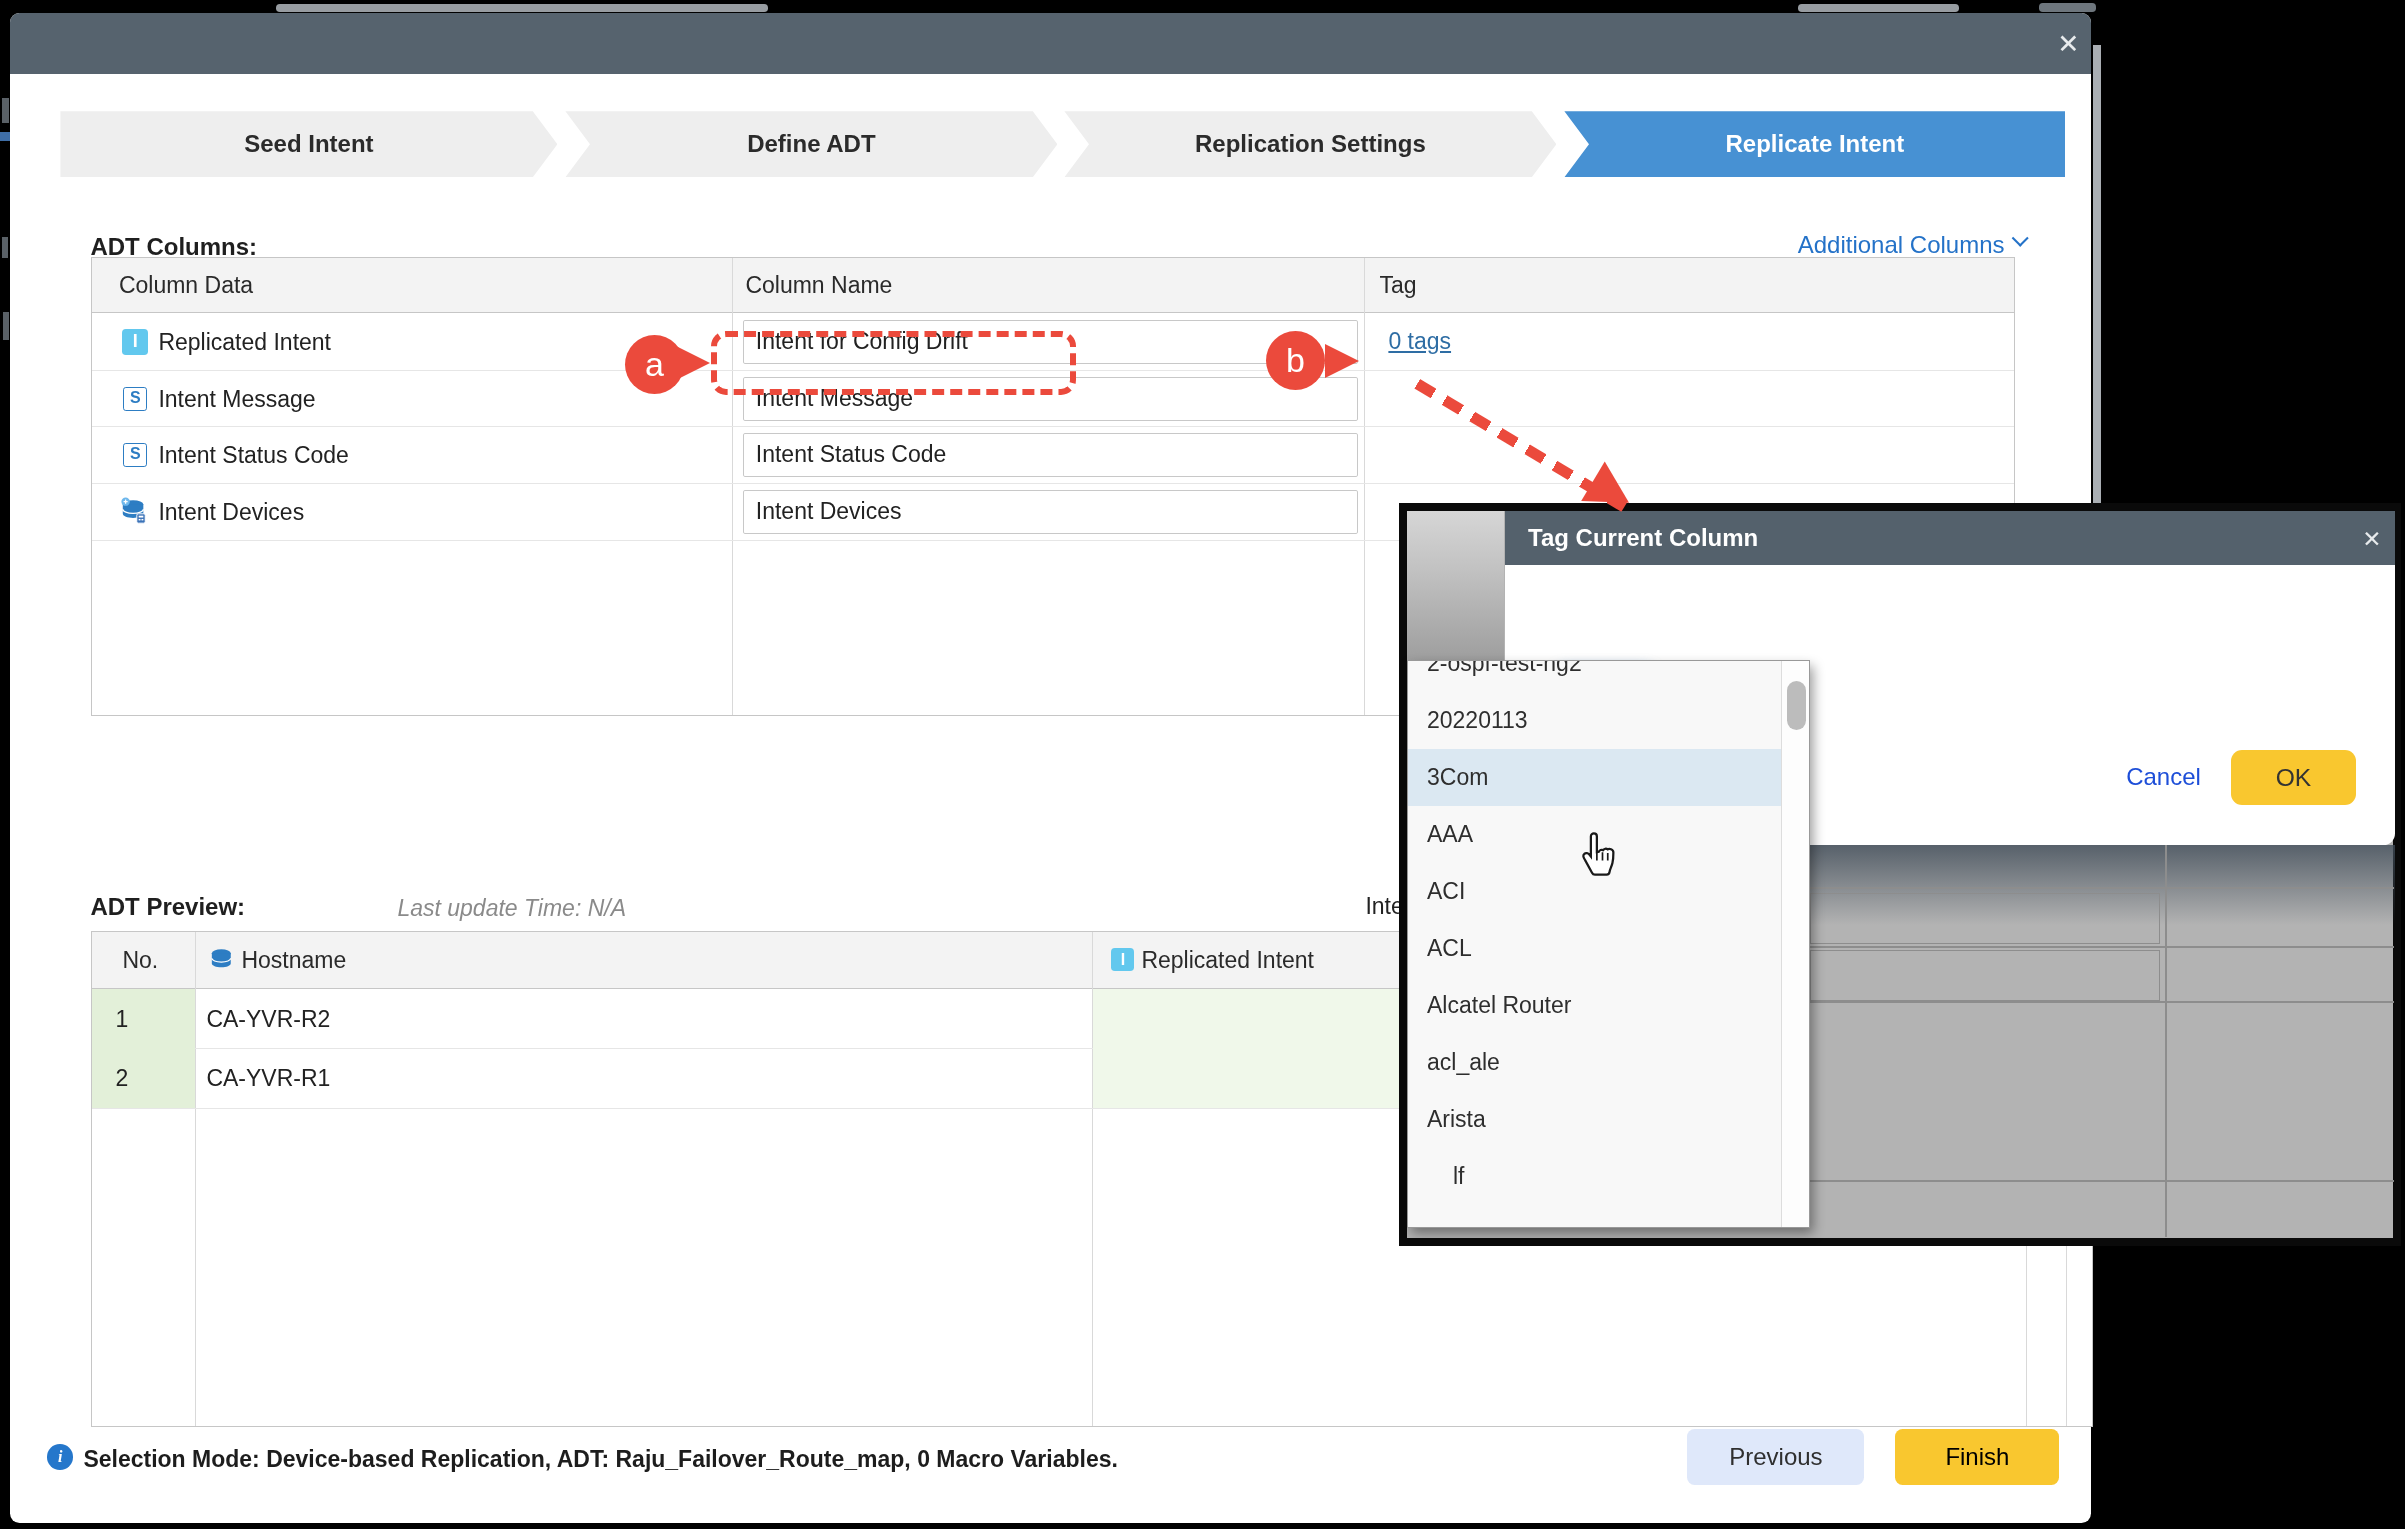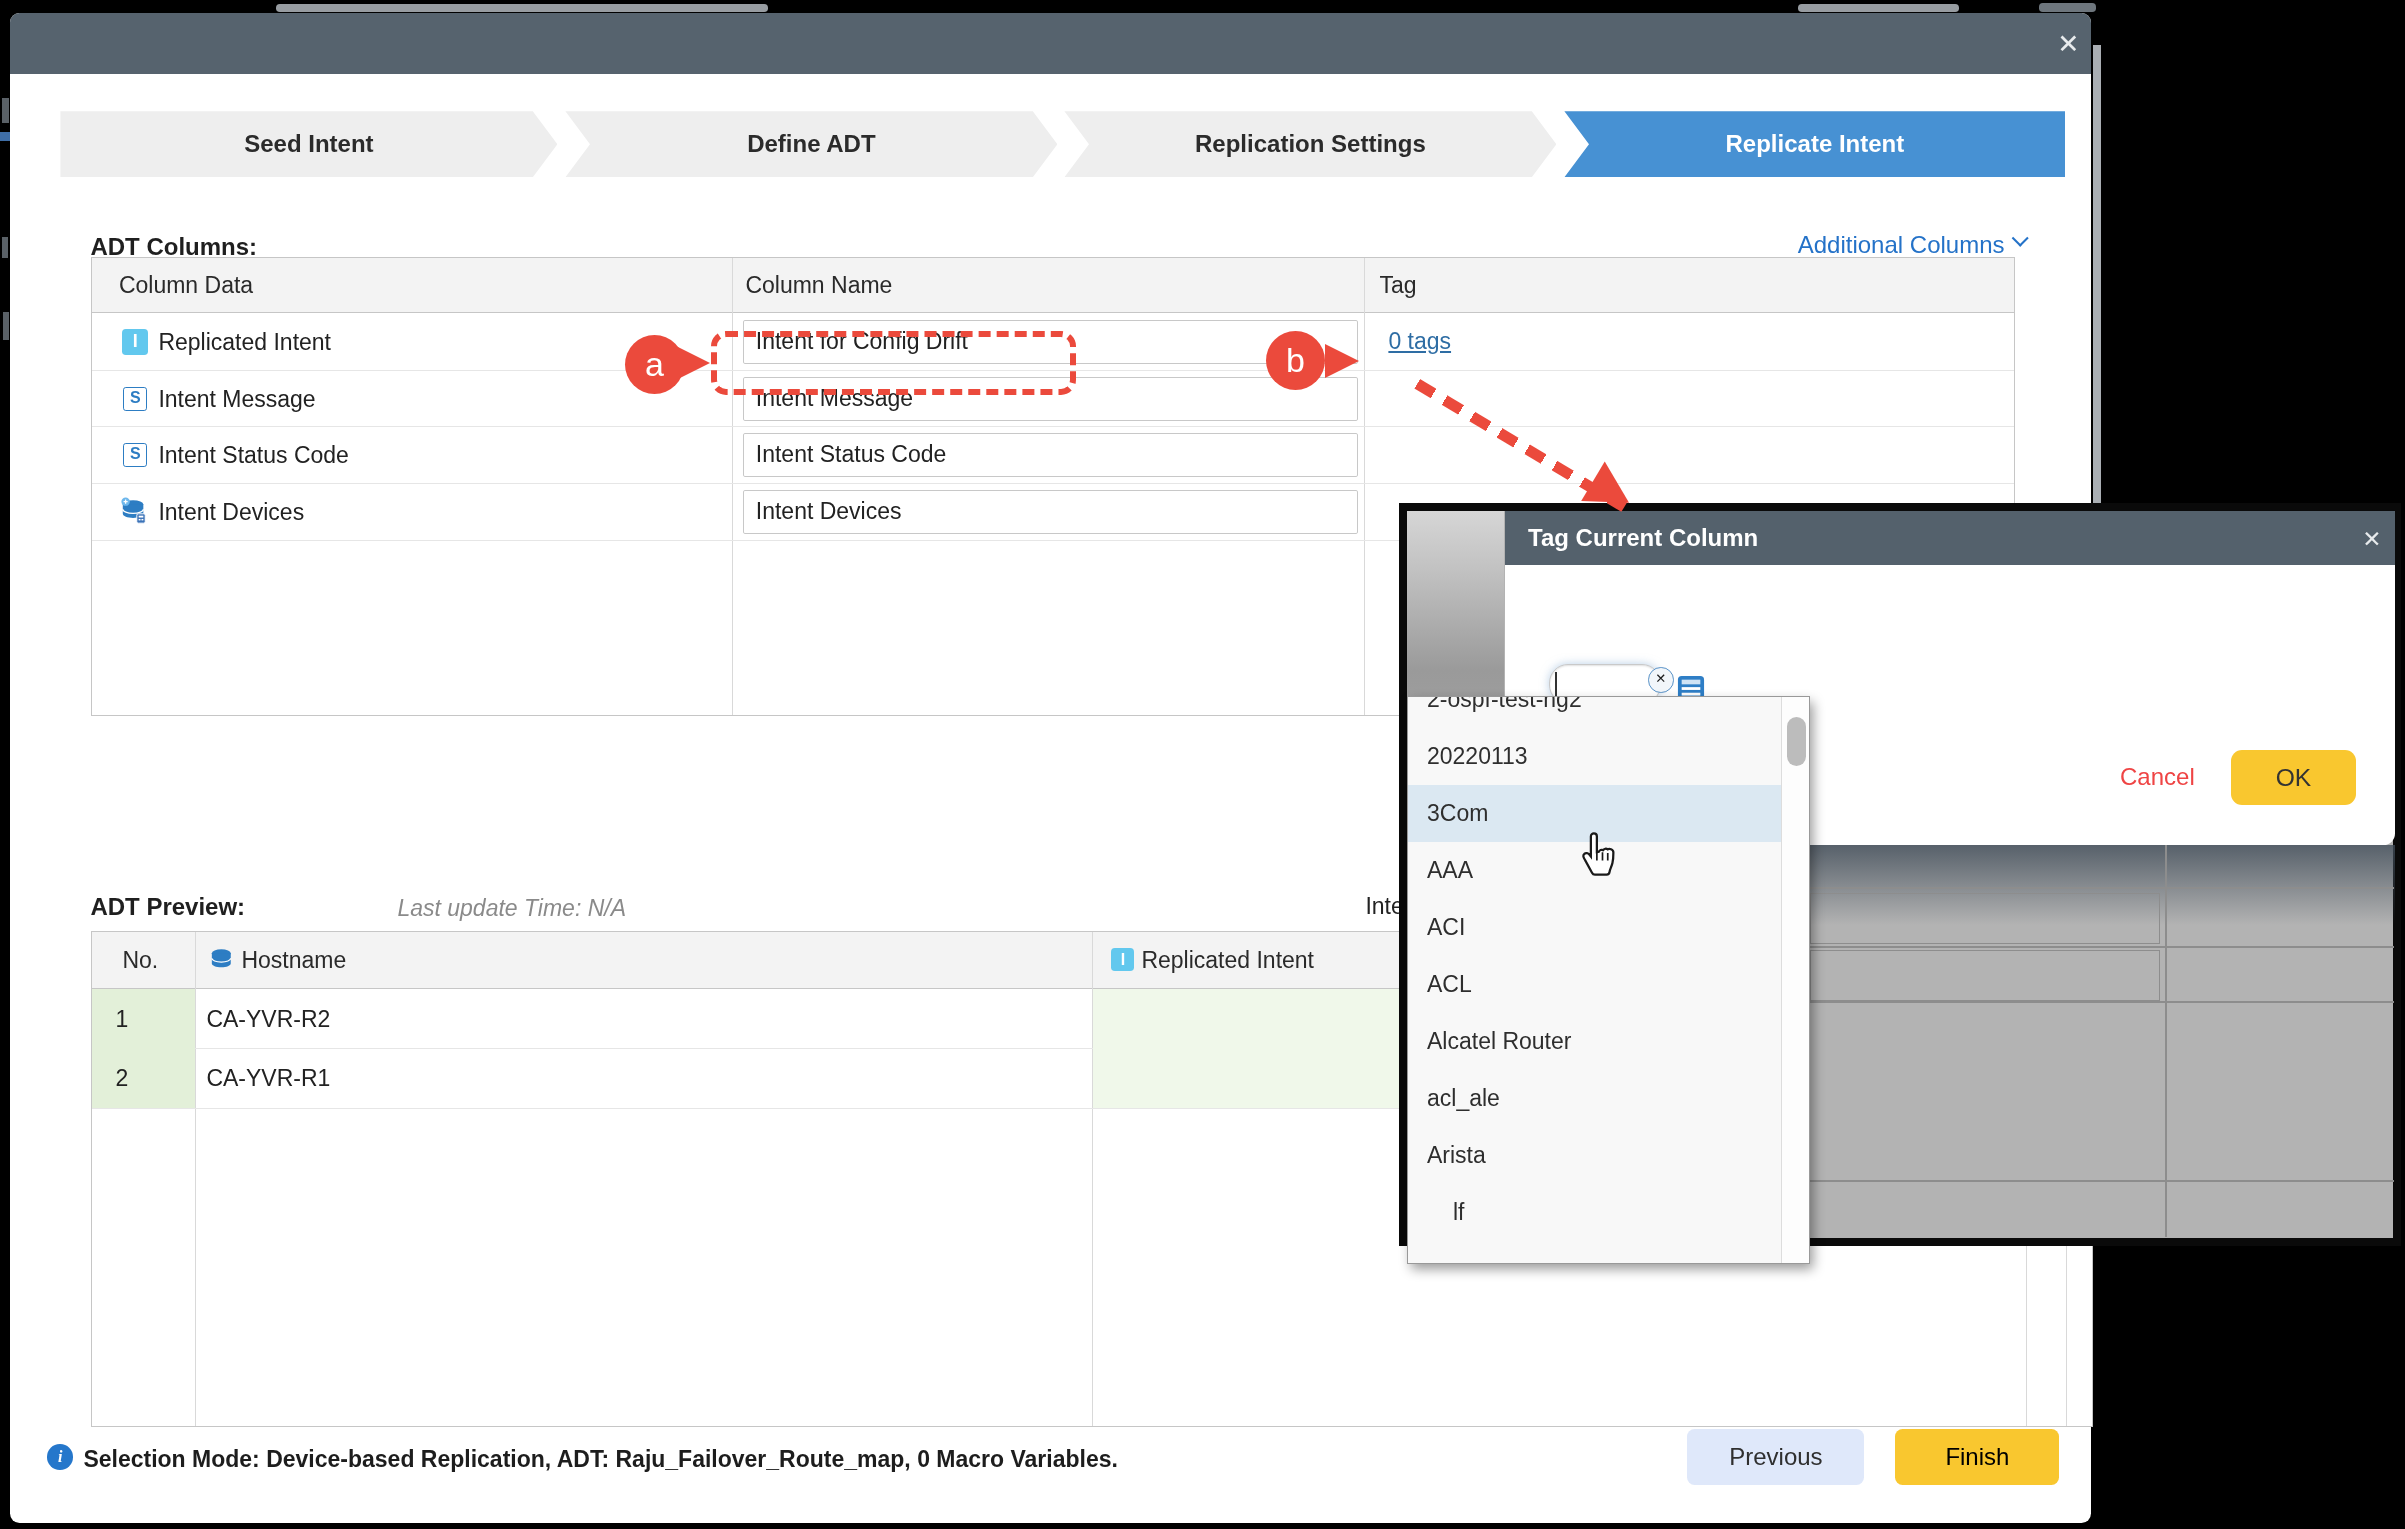--- a/index.html
+++ b/index.html
@@ -70,28 +70,28 @@
   .body-shadow{left:1505px;top:845px;width:890px;height:80px;z-index:41;
      background:linear-gradient(180deg,rgba(64,76,88,.8),rgba(64,76,88,0));}
   .dim-line{background:#8d8d8d;z-index:41;}
   .dim-box{border:1.9px solid #8d8d8d;z-index:41;}
   .search-pill{left:44px;top:99px;width:112px;height:40px;border:0.9px solid #c9c9c9;border-radius:19px;
      background:#fff;box-shadow:0 0 9.5px rgba(130,170,210,.55), inset 0 0.9px 1.9px rgba(0,0,0,.12);
      font-size:21px;padding:0 13.2px;font-family:inherit;}
   .caret{left:50px;top:107px;width:1.9px;height:24.6px;background:#333;}
   .clear-circ{left:143px;top:102px;width:25.6px;height:25.6px;border-radius:50%;background:#f2f6fa;
      border:1.9px solid #5a93c8;color:#1c1c1c;text-align:center;line-height:22px;font-size:13.2px;font-weight:700;cursor:pointer;}
-  .cancel-link{left:615px;top:198px;width:87px;height:28px;line-height:28px;
-     color:#ef4444;font-size:24px;cursor:pointer;}
+  .cancel-link{left:615px;top:198px;width:87px;height:28px;line-height:28px;text-align:center;
+     color:#1d4ed8;font-size:24px;cursor:pointer;}
   .ok-btn{left:726px;top:185px;width:125px;height:55px;background:#f9c72f;border-radius:11px;
      text-align:center;line-height:55px;font-size:24.6px;color:#333;cursor:pointer;}
 
   
   .dropdown{left:1407px;top:660px;width:403px;height:568px;background:#f8f8f8;border:0.9px solid #999;
-     box-shadow:3.8px 5.7px 11.4px rgba(0,0,0,.4);overflow:hidden;z-index:45;margin-top:36px;}
+     box-shadow:3.8px 5.7px 11.4px rgba(0,0,0,.4);overflow:hidden;z-index:45;}
   .dd-items{left:0;top:-25.6px;width:373px;}
   .dd-item{height:57px;line-height:57px;padding-left:19px;font-size:23px;color:#2e2e2e;cursor:pointer;}
   .dd-item.hl{background:#dbe8f2;}
   .dd-item.frag{padding-left:45px;}
   .dd-track{left:373px;top:0;width:29px;height:568px;background:#fdfdfd;border-left:0.9px solid #ddd;}
   .dd-thumb{left:4.7px;top:20px;width:19px;height:49px;background:#bcbcbc;border-radius:9.5px;}
 
   
   .ann{z-index:60;}
   .dash-box{left:711px;top:331px;width:365px;height:64px;border:6.6px dashed #eb4a3c;border-radius:15px;}

